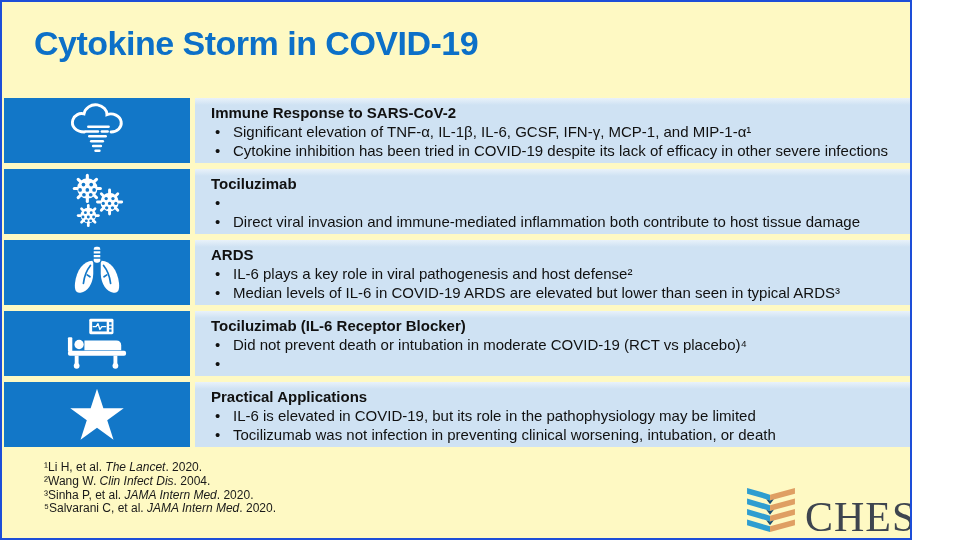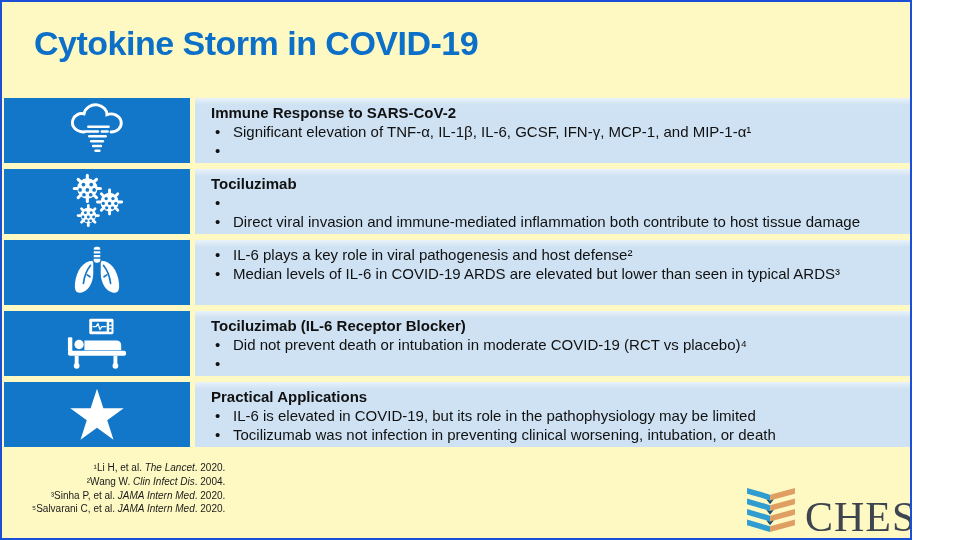--- a/index.html
+++ b/index.html
@@ -39,22 +39,22 @@
     line-height:19px; white-space:nowrap;
   }
   .bullet {
     display:flex; font-size:15px; line-height:19px; color:#111111;
   }
   .bullet .dot {
     flex:0 0 22px; padding-left:4px;
   }
   .bullet .btext { white-space:nowrap; }
   .footnotes {
-    position:absolute; left:30px; top:459px;
-    font-size:10px; line-height:13.8px; color:#1a1a1a;text-align:right;
+    position:absolute; left:42px; top:459px;
+    font-size:12px; line-height:13.8px; color:#1a1a1a;
   }
   .footnote .journal { font-style:italic; }
   .logo {
     position:absolute; left:742px; top:477px;
     display:flex; align-items:center;justify-content:flex-end;
   }
   .logo-text {
     font-family:"Liberation Serif","DejaVu Serif",serif;
     font-size:42px; line-height:44px; color:#3e454f;
     letter-spacing:1px; margin-left:7px; white-space:nowrap;
@@ -90,20 +90,21 @@
         </svg>
       </div>
       <div class="content-cell">
         <div class="row-header">Immune Response to SARS-CoV-2</div>
         <div class="bullet">
           <span class="dot">•</span>
           <span class="btext">Significant elevation of TNF-α, IL-1β, IL-6, GCSF, IFN-γ, MCP-1, and MIP-1-α¹</span>
         </div>
         <div class="bullet">
           <span class="dot">•</span>
+          <span class="btext">Cytokine inhibition has been tried in COVID-19 despite its lack of efficacy in other severe infections</span>
         </div>
       </div>
     </div>
 
     <div class="row">
       <div class="icon-cell">
         <svg width="62" height="58" viewBox="0 0 64 60">
           <g fill="#ffffff" stroke="#ffffff" stroke-linecap="round">
             <g stroke-width="3.2">
               <line x1="22" y1="2.5" x2="22" y2="6"></line>
@@ -189,20 +190,21 @@
             <line x1="27.5" y1="9" x2="36.5" y2="9"></line>
             <line x1="27.5" y1="13" x2="36.5" y2="13"></line>
             <path d="M 25 21 C 21 26 18.5 32 17.5 40"></path>
             <path d="M 21.5 31 L 24.5 33"></path>
             <path d="M 39 21 C 43 26 45.5 32 46.5 40"></path>
             <path d="M 42.5 31 L 39.5 33"></path>
           </g>
         </svg>
       </div>
       <div class="content-cell">
+        <div class="row-header">ARDS</div>
         <div class="bullet">
           <span class="dot">•</span>
           <span class="btext">IL-6 plays a key role in viral pathogenesis and host defense²</span>
         </div>
         <div class="bullet">
           <span class="dot">•</span>
           <span class="btext">Median levels of IL-6 in COVID-19 ARDS are elevated but lower than seen in typical ARDS³</span>
         </div>
       </div>
     </div>

